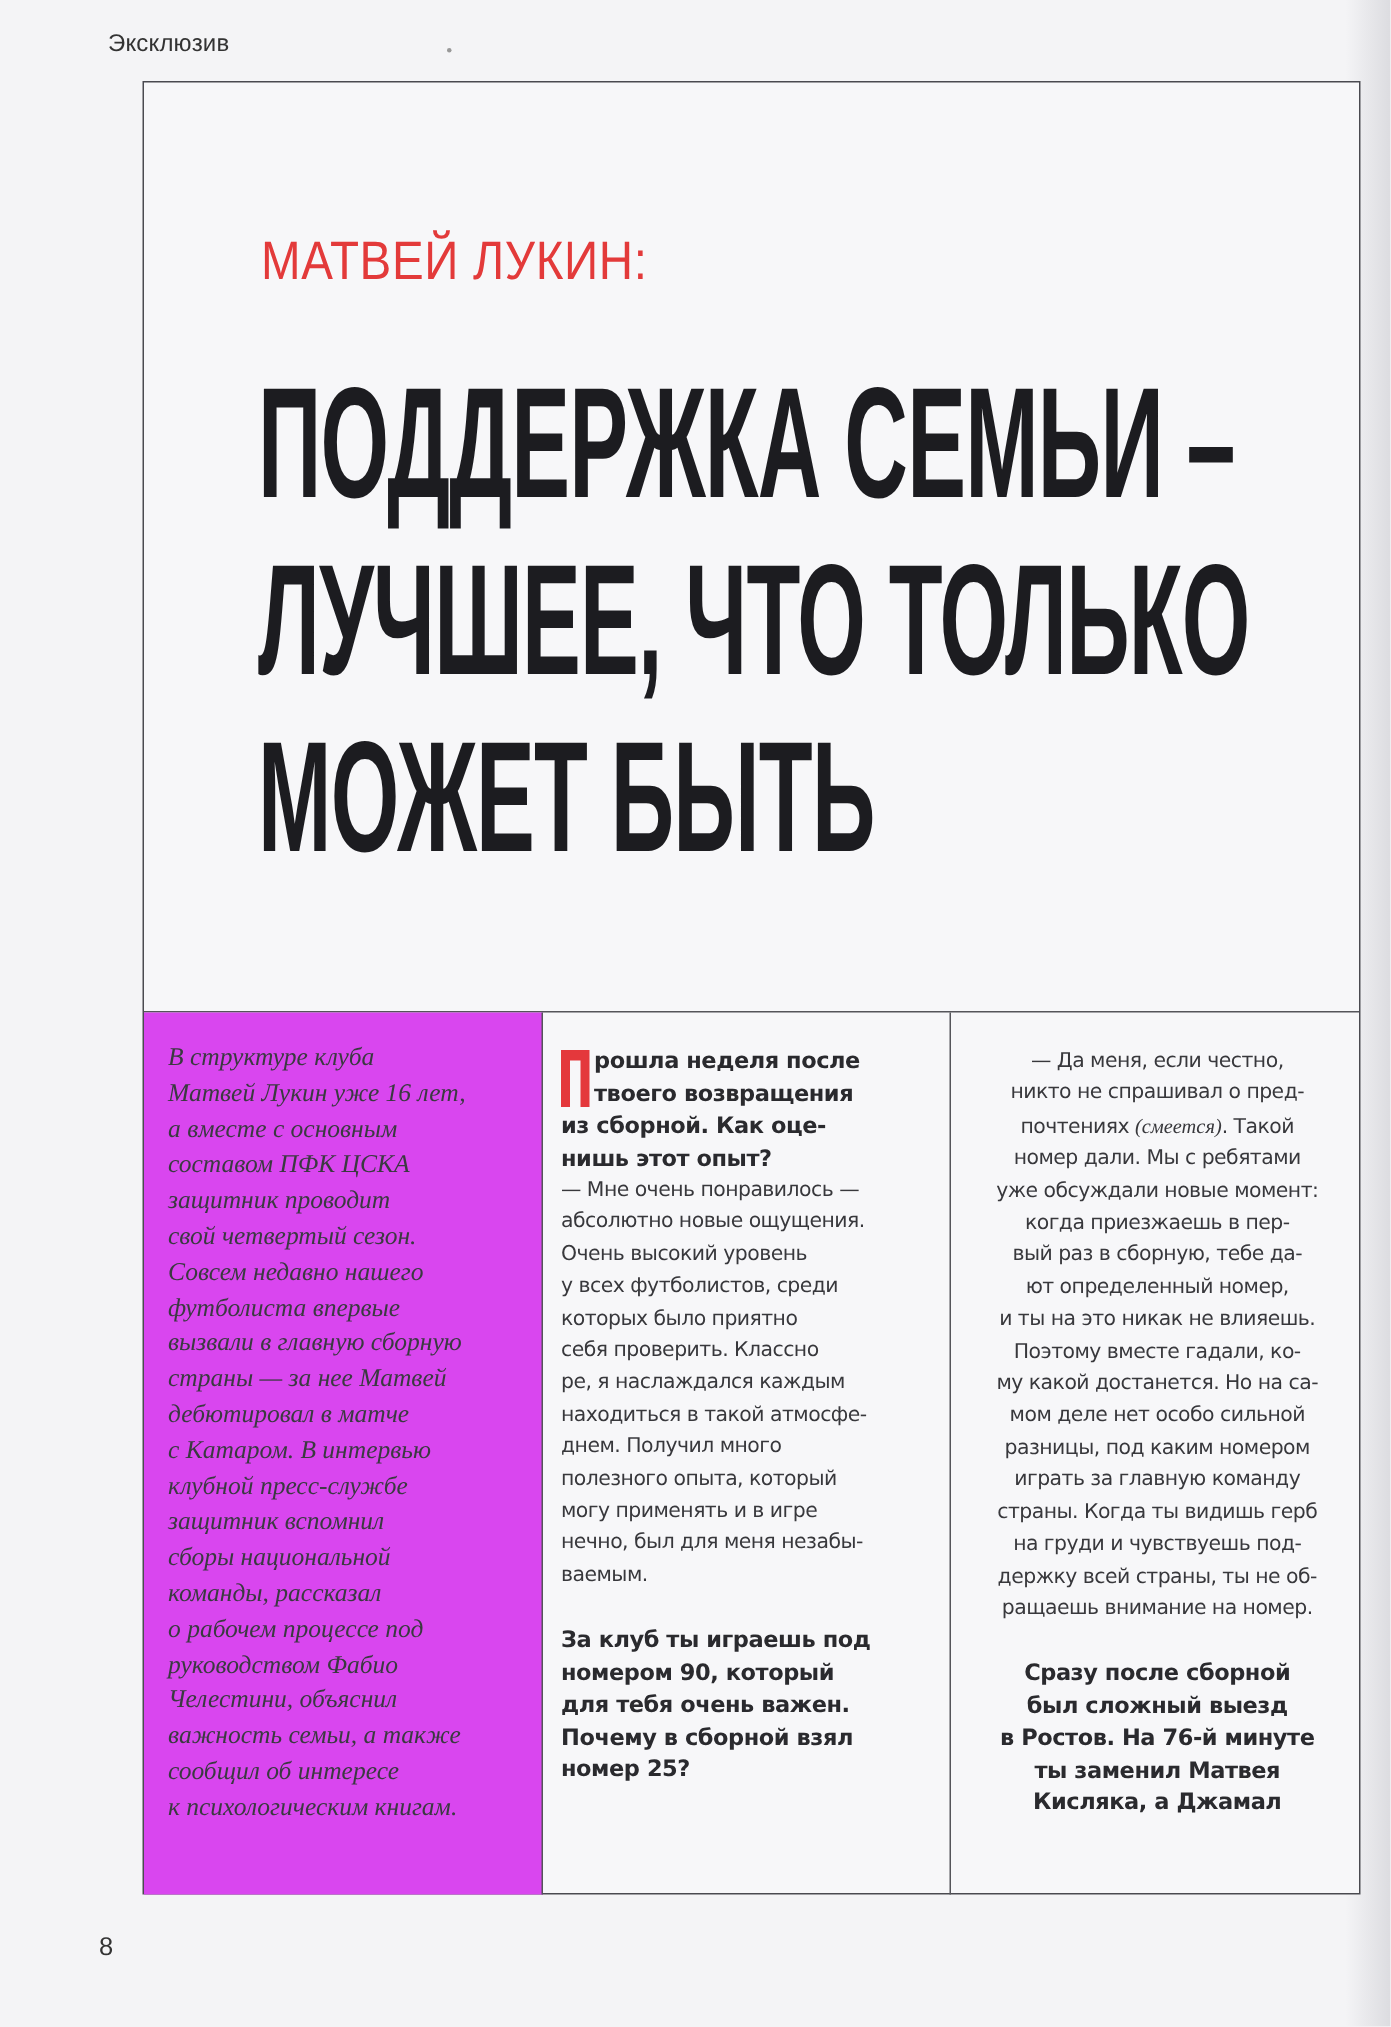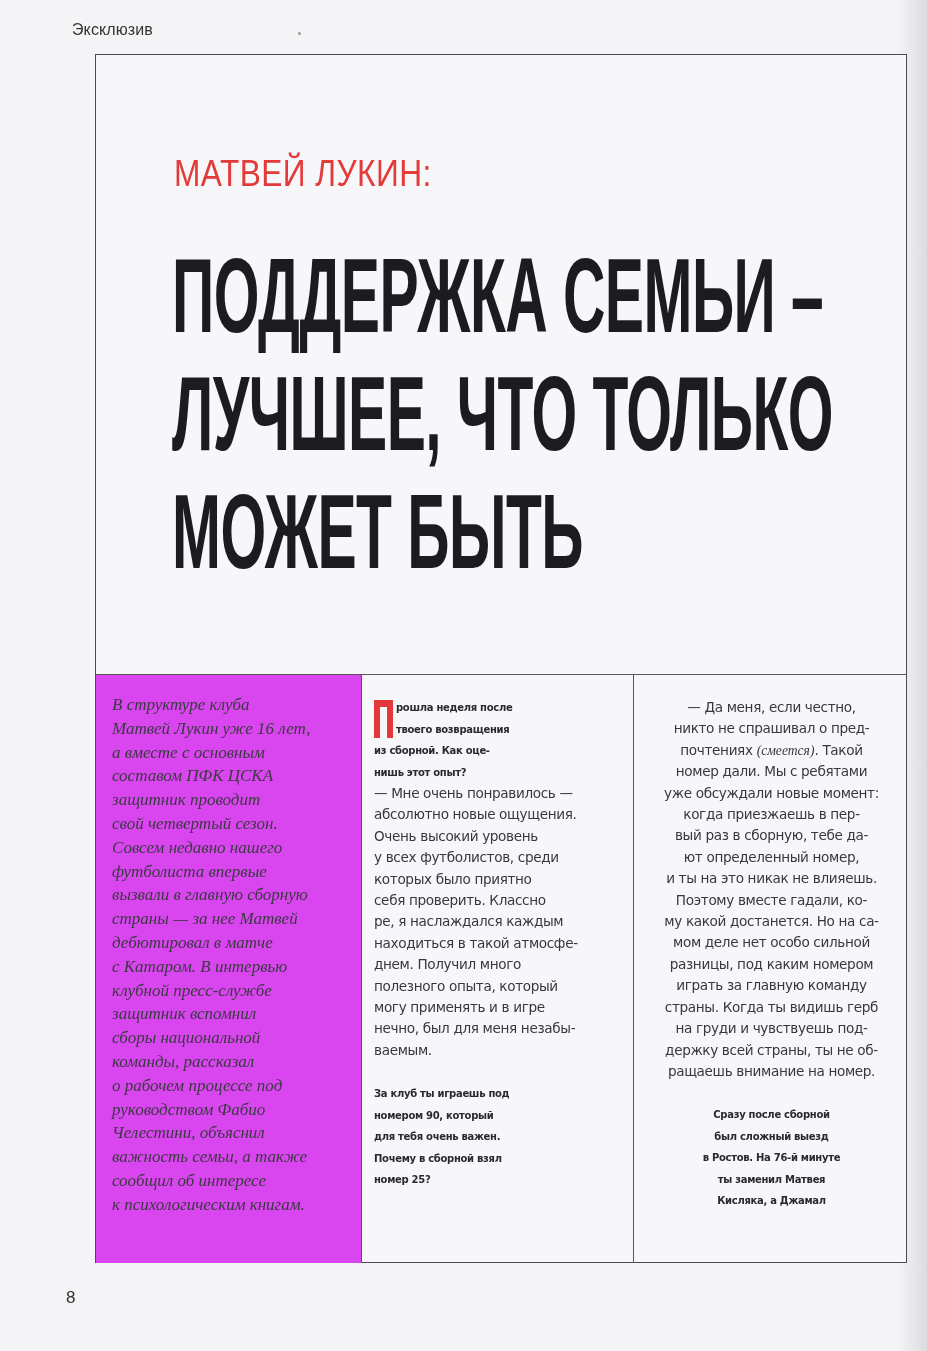--- a/index.html
+++ b/index.html
@@ -75,21 +75,21 @@
     }
     .intro-text {
       font-family: "Liberation Serif", serif;
       font-style: italic;
       font-size: 17px; line-height: 23.8px;
       color: #3a3a40;
     }
     .intro-text span { display: block; white-space: nowrap; }
     .q {
       font-family: "DejaVu Sans", sans-serif;
-      font-weight: 700; font-size: 10px; line-height: 21.5px;
+      font-weight: 700; font-size: 15px; line-height: 21.5px;
       color: #2a2a2e; letter-spacing: -0.3px;
     }
     .q span, .a span { display: block; white-space: nowrap; }
     .a {
       font-family: "DejaVu Sans", sans-serif;
       font-size: 13.6px; line-height: 21.4px;
       color: #38383c; letter-spacing: -0.35px;
     }
     .a .ital {
       font-family: "Liberation Serif", serif; 

